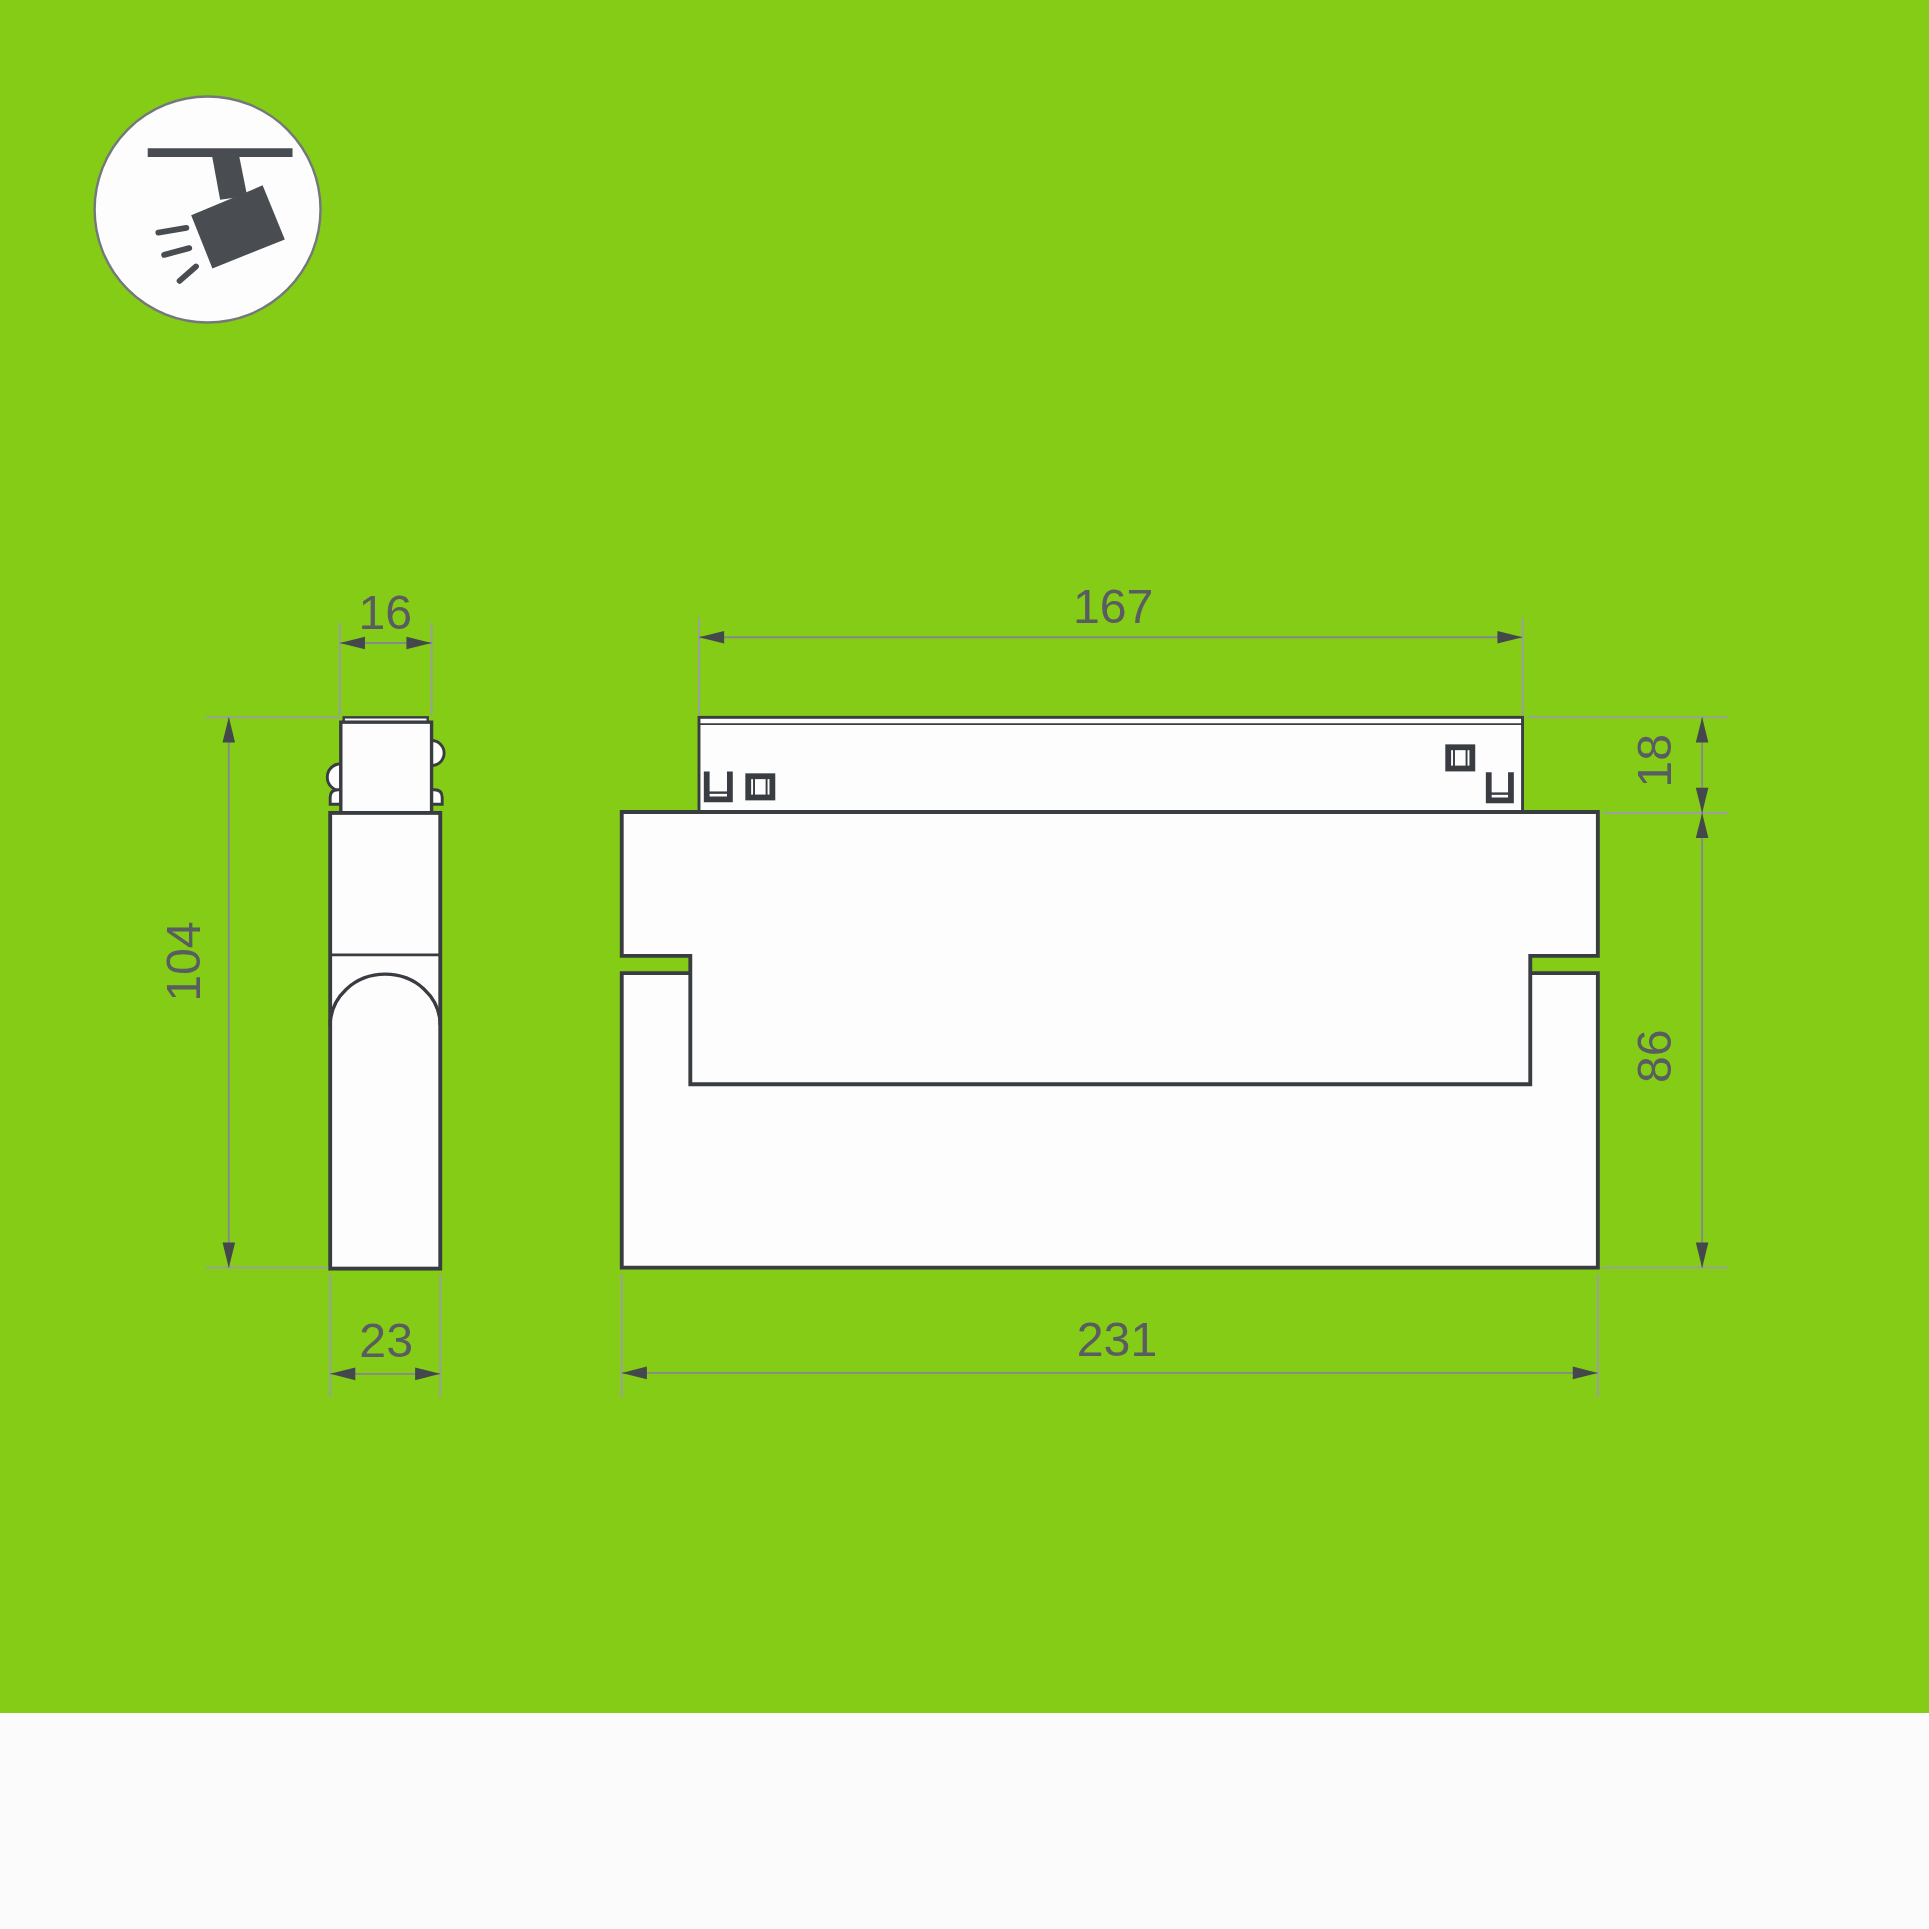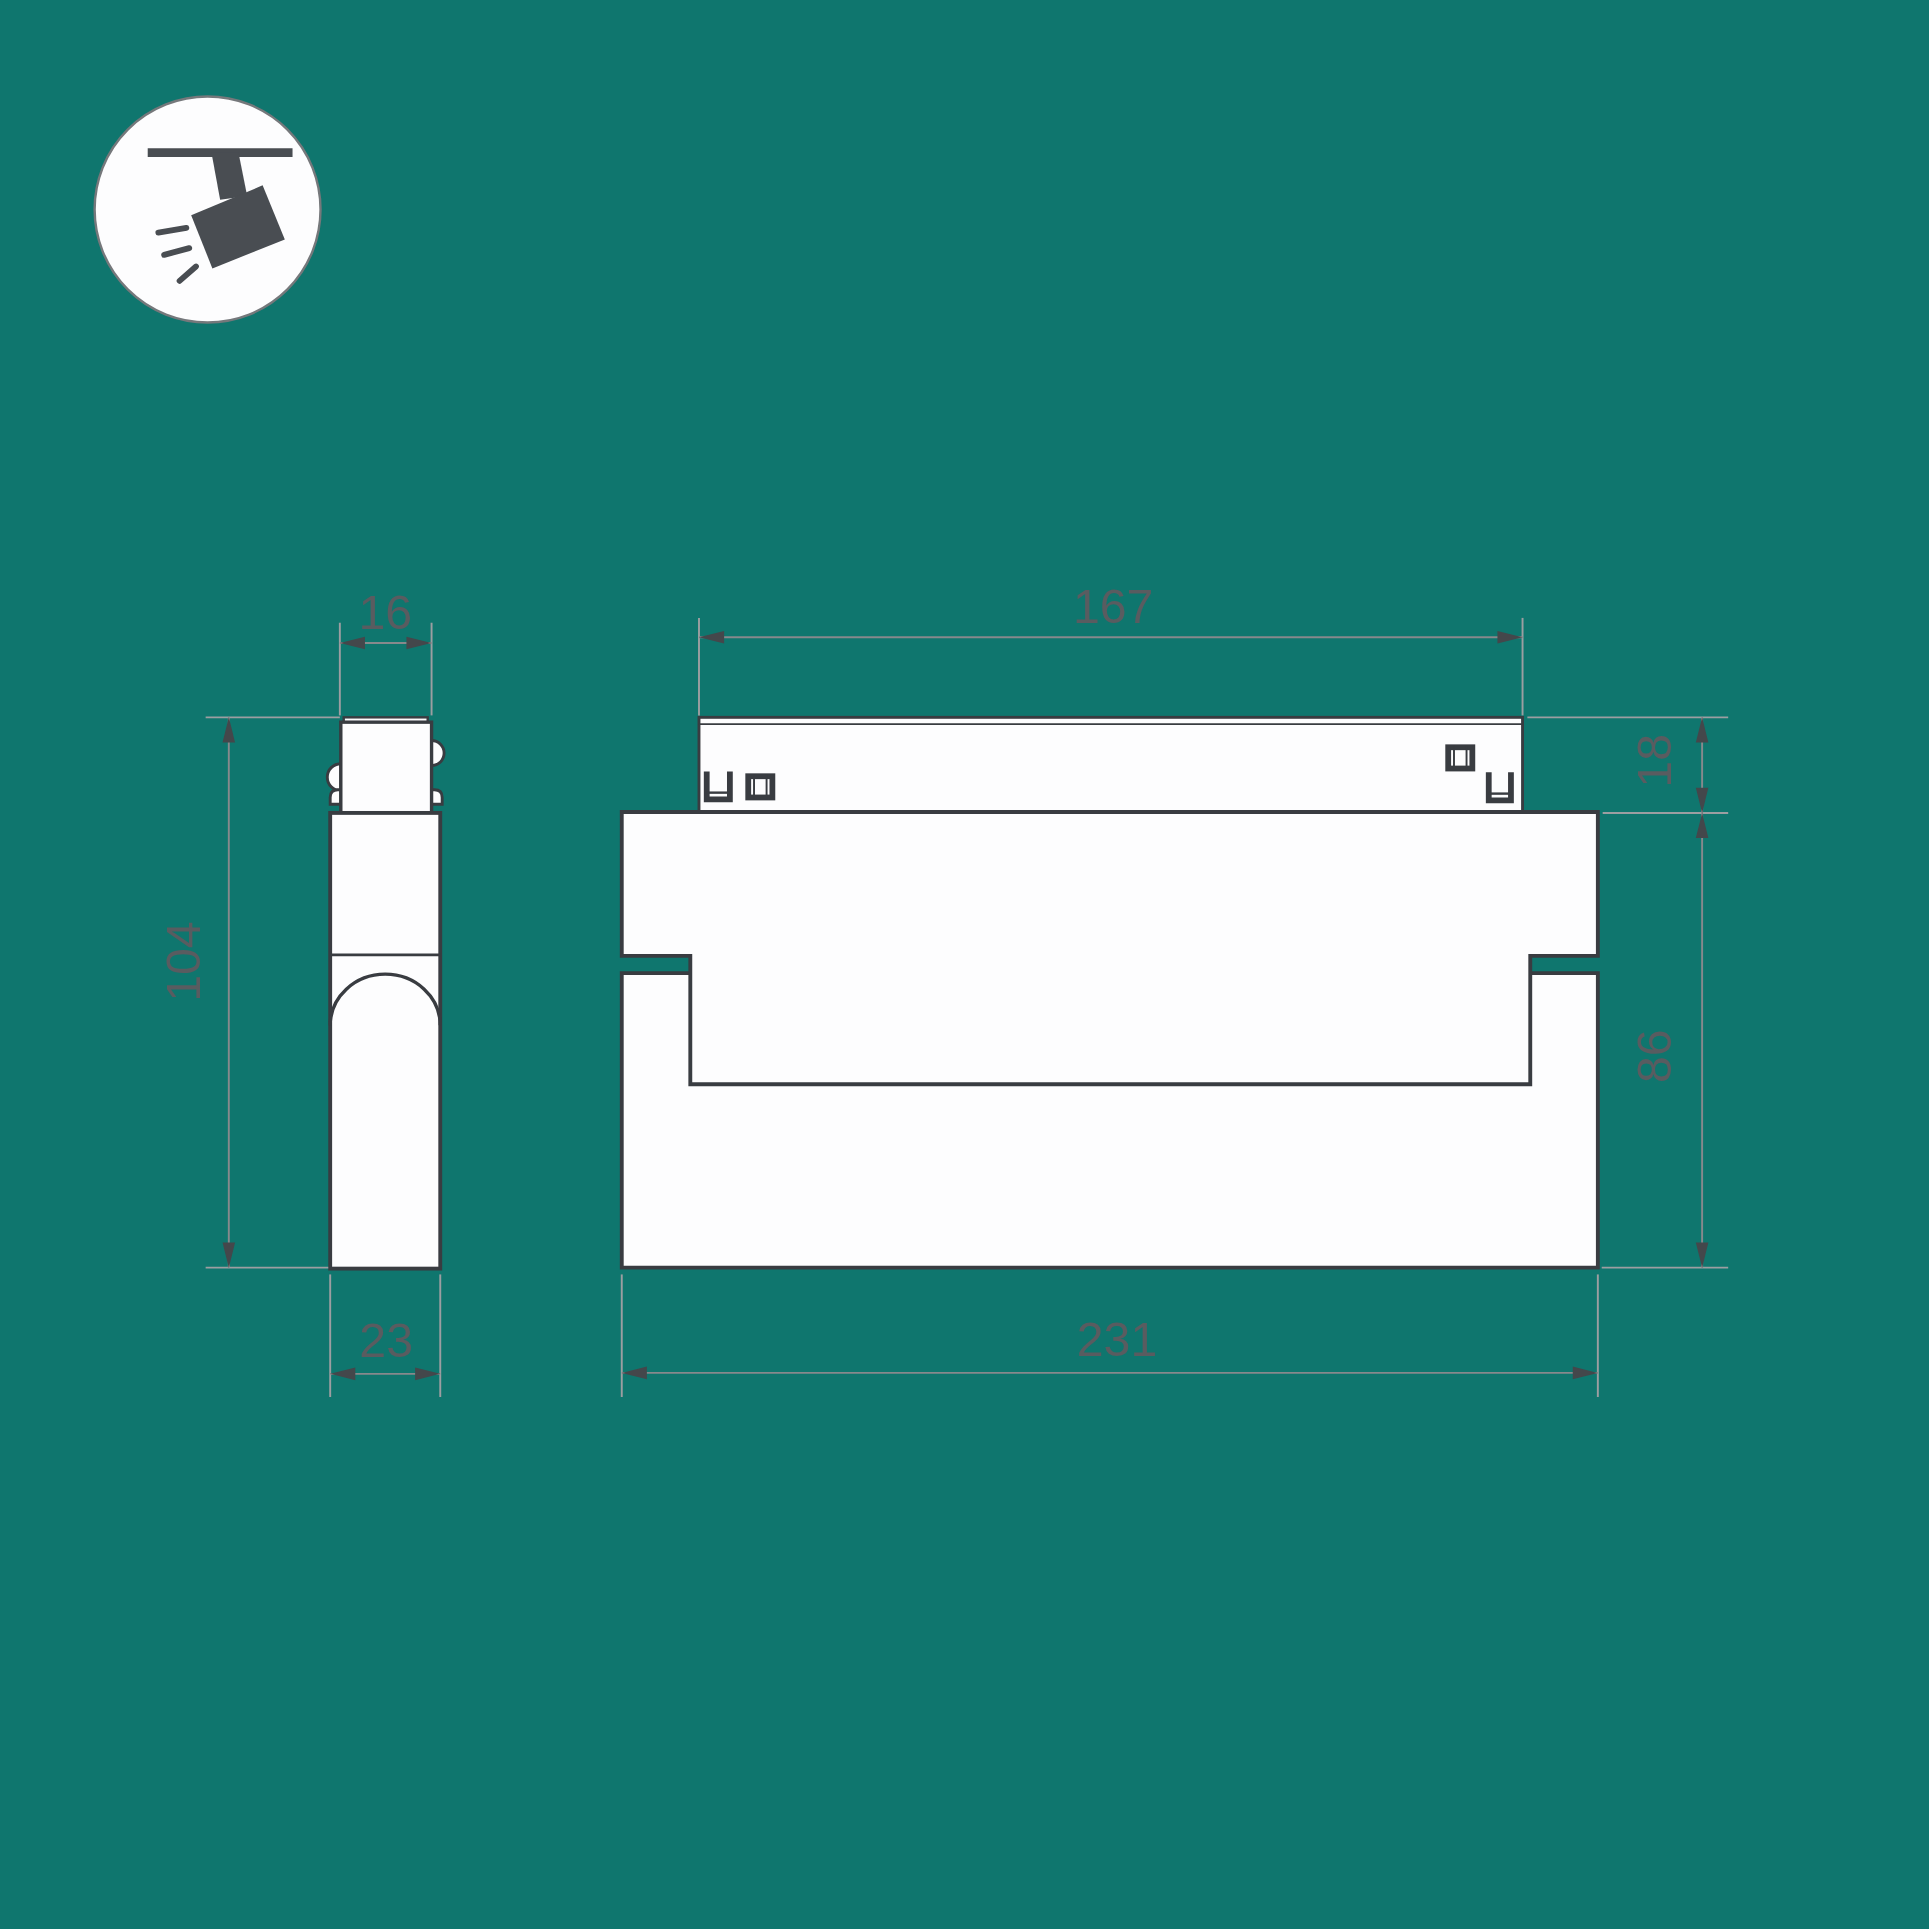--- a/index.html
+++ b/index.html
@@ -1,16 +1,16 @@
 <!DOCTYPE html>
 <html><head>
 <meta charset="utf-8">
 <style>
   html,body{margin:0;padding:0;background:#fbfbfc;}
-  .canvas{position:relative;width:1929px;height:1929px;background:#0f766e;overflow:hidden;
+  .canvas{position:relative;width:1929px;height:1713px;background:#84cc16;overflow:hidden;
           font-family:"Liberation Sans","DejaVu Sans",sans-serif;}
   svg{position:absolute;left:0;top:0;}
   text{font-family:"Liberation Sans","DejaVu Sans",sans-serif;font-size:50px;fill:#595c60;}
   .rot{font-size:50px;}
 </style>
 </head>
 <body>
 
 <div class="canvas">
 <svg width="1929" height="1929" viewBox="0 0 1998 1998">

